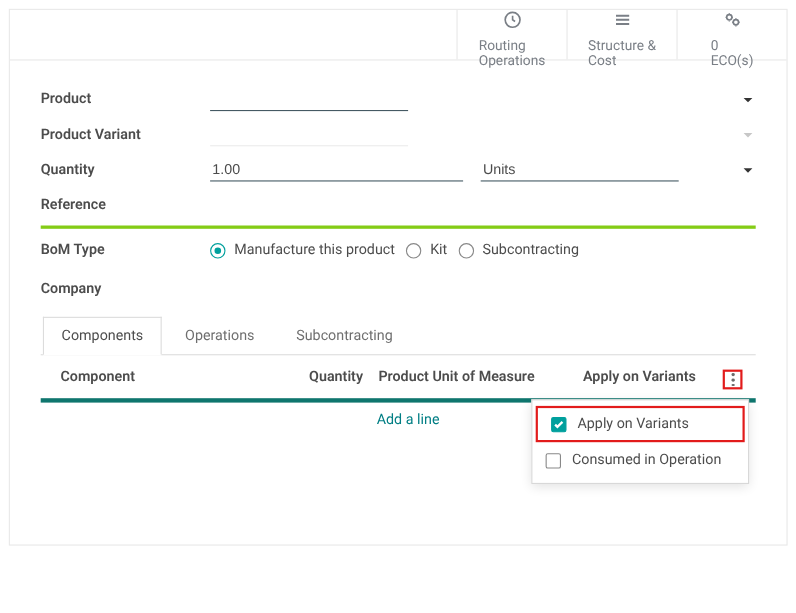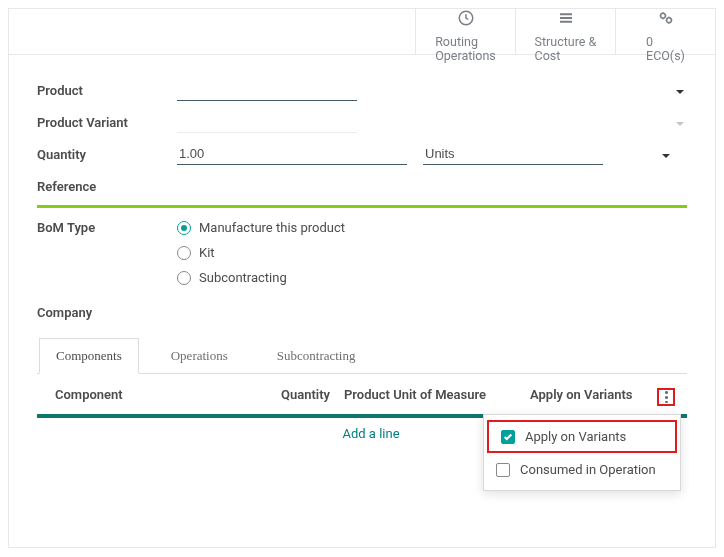--- a/index.html
+++ b/index.html
@@ -38,20 +38,21 @@
   .stat-btn .icon svg { stroke: #7a7f86; fill: none; }
   .stat-btn .stat-text { display:flex; flex-direction:column; line-height: 1.15; font-size: 12.5px; }
 
   
   .form-body { padding: 22px 28px 8px 28px; }
   .form-row {
     display: flex;
     align-items: center;
     min-height: 26px;
     margin-bottom: 6px;
+    gap: 14px;
   }
   .form-label {
     width: 140px;
     font-weight: 600;
     color: #4c4c4c;
     font-size: 13px;
   }
   .field-area {
     flex: 1;
     display: flex;
@@ -70,21 +71,21 @@
   .text-field.required { border-bottom: 1.5px solid #455a64; }
   .select-wrap { position: relative; flex: 1; }
   .select-wrap .caret {
     position: absolute; right: 2px; top: 6px;
     pointer-events: none;
   }
   .caret svg { width:10px; height:10px; }
   .caret.dark svg path { fill:#333; }
   .caret.light svg path { fill:#c7c7c7; }
 
-  .radio-group { display:flex; flex-direction:column; gap:10px; padding-top:2px; }
+  .radio-group { display:flex; flex-direction:row; gap:10px; padding-top:2px; }
   .radio-item { display:flex; align-items:center; gap:8px; cursor:pointer; }
   .radio-circle {
     width:14px; height:14px; border-radius:50%;
     border: 1.5px solid #888; position:relative; flex-shrink:0;
   }
   .radio-item.checked .radio-circle { border-color:#00a09d; }
   .radio-item.checked .radio-circle::after{
     content:""; position:absolute; left:3px; top:3px; width:6px; height:6px;
     border-radius:50%; background:#00a09d;
   }
@@ -96,25 +97,24 @@
     padding: 0 2px;
     margin: 12px 0 0 0;
   }
   .tab {
     padding: 9px 16px;
     font-size: 13px;
     color: #6f6f6f;
     border: 1px solid transparent;
     border-bottom: none;
     cursor:pointer;
-    margin-right: 15px;
+    margin-right: 4px;
     position:relative;
     top:1px;
     background:#fafafa;
-    font-family:Liberation Serif, serif;
   }
   .tab.active {
     color:#4c4c4c;
     background:#fff;
     border-color:#dcdcdc;
     border-bottom:1px solid #fff;
   }
   .tab:not(.active){ border:1px solid #e7e7e7; border-bottom:none; background:#fff; }
   .tabs .tab:not(.active){ border-color: transparent transparent #dcdcdc transparent; background:transparent;}
 

